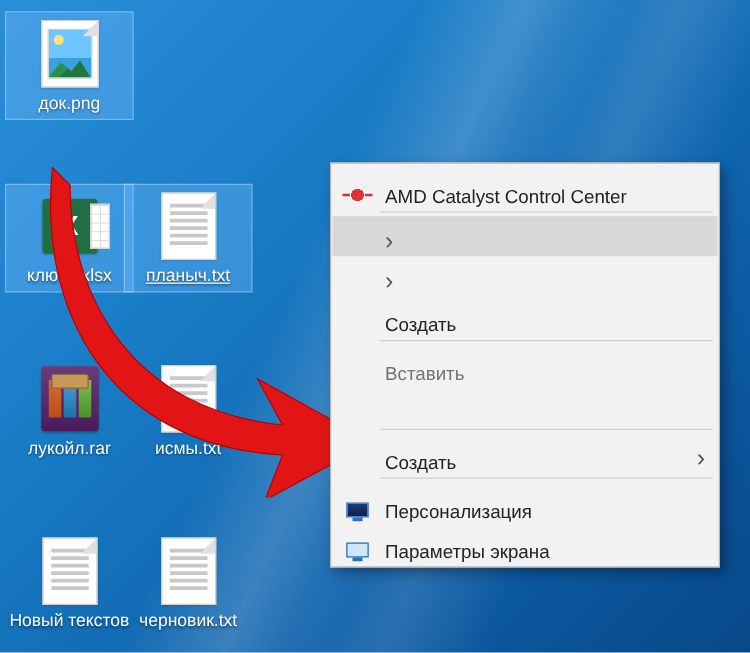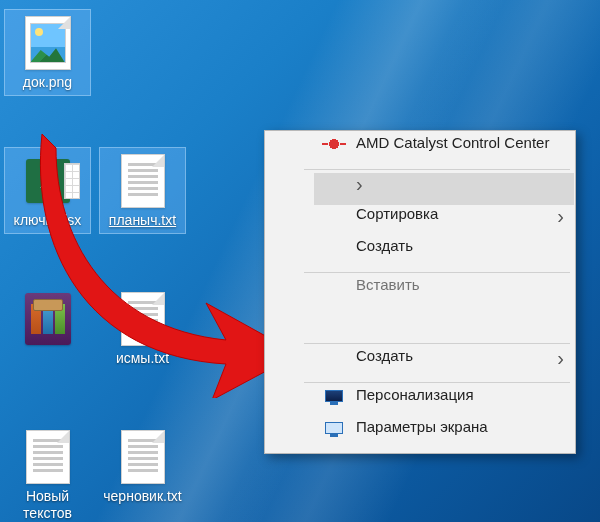--- a/index.html
+++ b/index.html
@@ -22,21 +22,21 @@
     pointer-events:none;
   }
 
   .desktop {
     position: absolute;
     inset: 0;
   }
 
   .icon-cell {
     position: absolute;
-    width: 85px;
+    width: 101px;
     text-align: center;
     color: #fff;
     font-size: 14px;
     line-height: 1.2;
   }
   .icon-cell.selected {
     background: rgba(120,190,255,0.35);
     outline: 1px solid rgba(180,220,255,0.6);
   }
   .icon-img {
@@ -158,25 +158,24 @@
     width:312px;
     background:#f2f2f2;
     border:1px solid #b8b8b8;
     box-shadow: 4px 4px 10px rgba(0,0,0,0.35);
     font-size:15px;
     color:#222;
     padding:3px 1px;
   }
   .menu-item {
     display:flex;
-    align-items:flex-start;
+    align-items:flex-end;
     height:32px;
     padding:0 10px 0 8px;
     position:relative;
-    margin-left:48px;
   }
   .menu-icon-slot {
     width:24px; height:20px;
     display:flex;align-items:center;justify-content:center;
     margin-right:10px;
     flex:none;
   }
   .menu-label { flex:1; }
   .menu-arrow {
     font-size:14px;color:#555;
@@ -260,20 +259,21 @@
         </div>
       </div>
       <div class="icon-label">планыч.txt</div>
     </div>
     <div class="icon-cell" style="left: 5px; top: 286px;">
       <div class="icon-img">
         <div class="rar-icon">
           <div class="rar-books"></div>
         </div>
       </div>
+      <div class="icon-label">лукойл.rar</div>
     </div>
     <div class="icon-cell" style="left: 100px; top: 286px;">
       <div class="icon-img">
         <div class="doc-page">
           <div class="doc-lines"></div>
         </div>
       </div>
       <div class="icon-label">исмы.txt</div>
     </div>
     <div class="icon-cell" style="left: 5px; top: 424px;">
@@ -312,21 +312,20 @@
       </div>
       <div class="menu-label">AMD Catalyst Control Center</div>
     </div>
     <div class="menu-sep"></div>
     <div class="menu-item hovered">
       <div class="menu-icon-slot"></div>
       <div class="menu-arrow" style="font-size: 20px; font-weight: 300;">›</div>
     </div>
     <div class="menu-item">
       <div class="menu-icon-slot"></div>
-      <div class="menu-label">Сортировка</div>
       <div class="menu-arrow" style="font-size: 20px; font-weight: 300;">›</div>
     </div>
     <div class="menu-item">
       <div class="menu-icon-slot"></div>
       <div class="menu-label">Создать</div>
     </div>
     <div class="menu-sep"></div>
     <div class="menu-item disabled">
       <div class="menu-icon-slot"></div>
       <div class="menu-label">Вставить</div>

